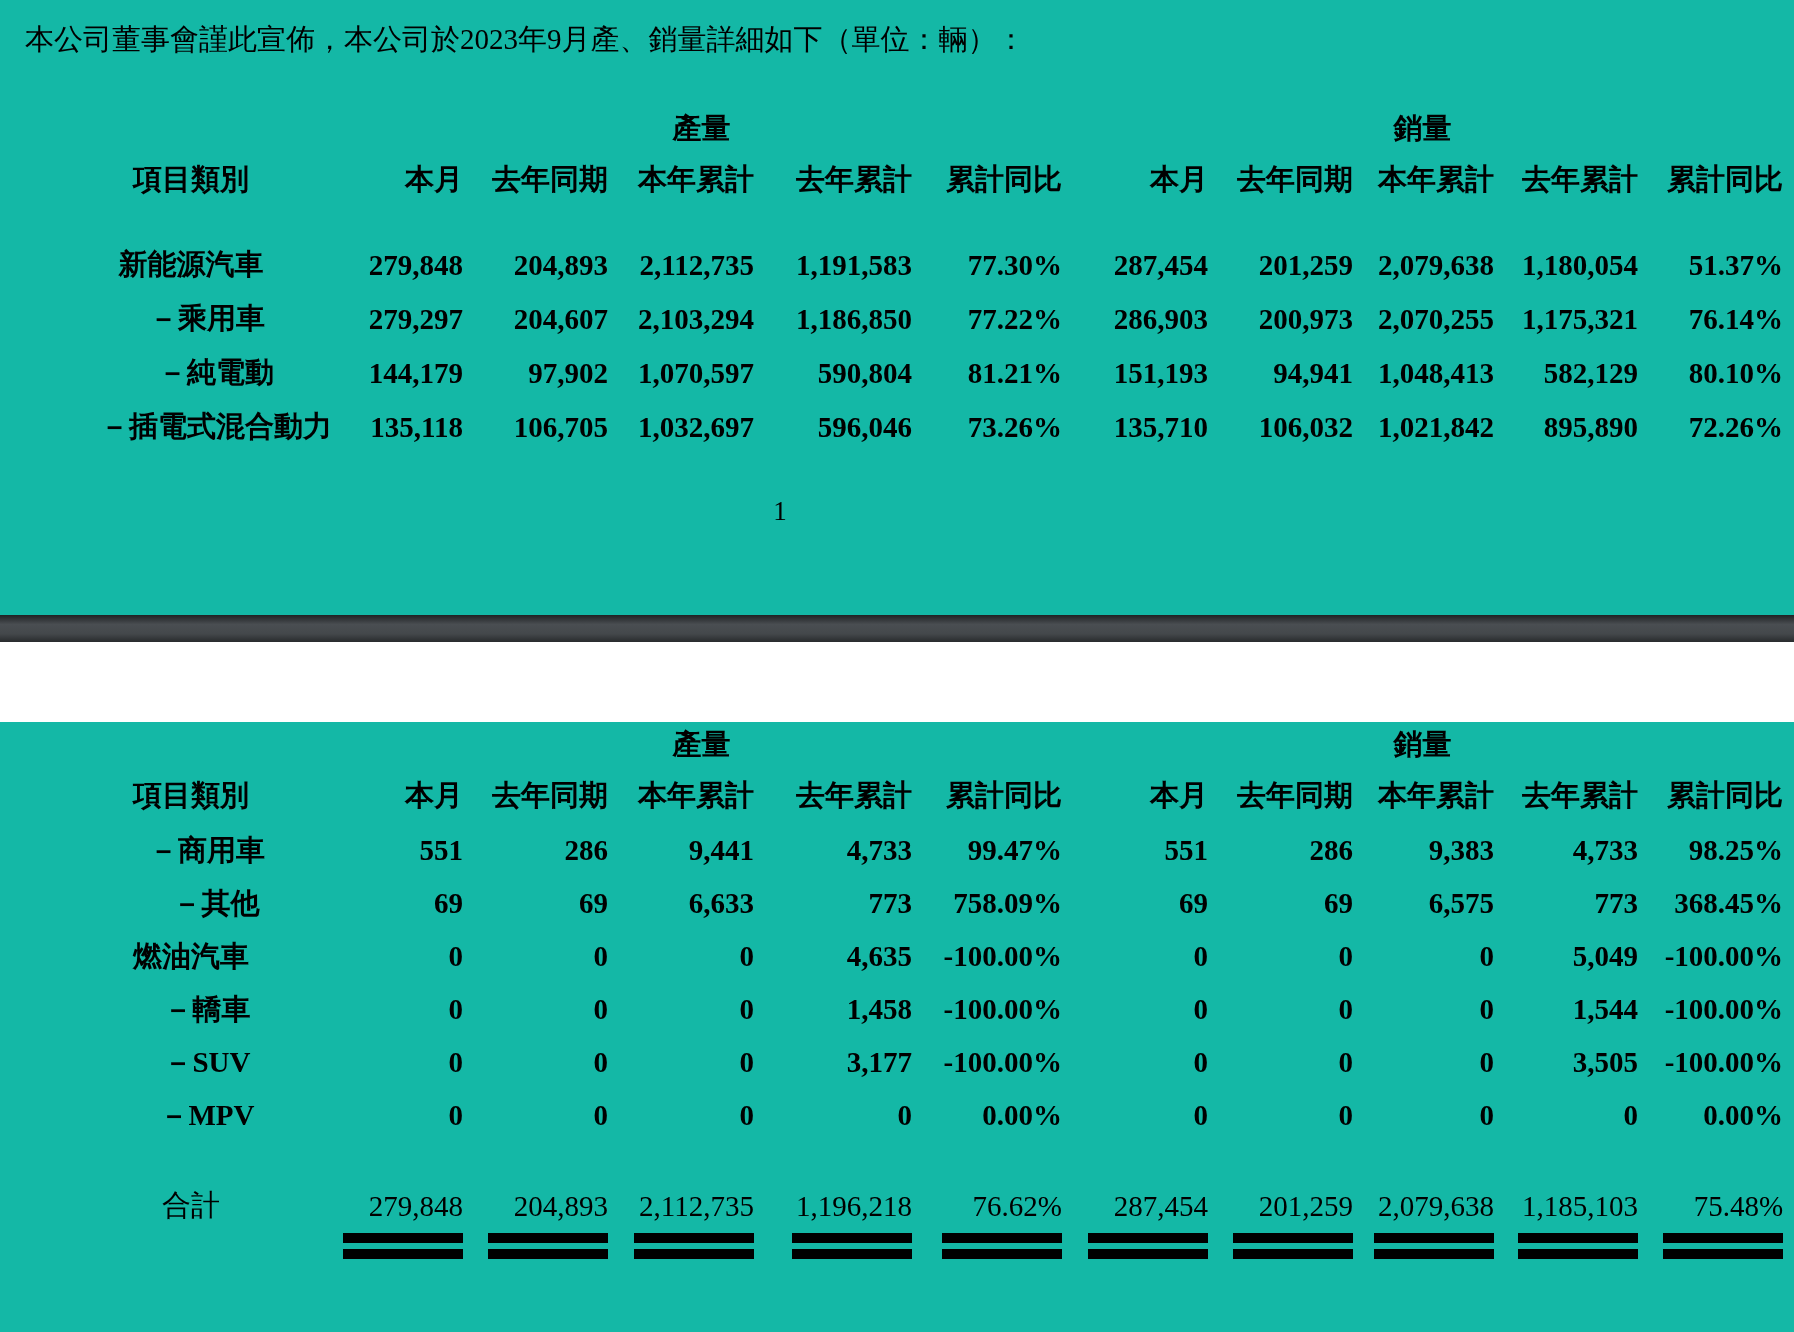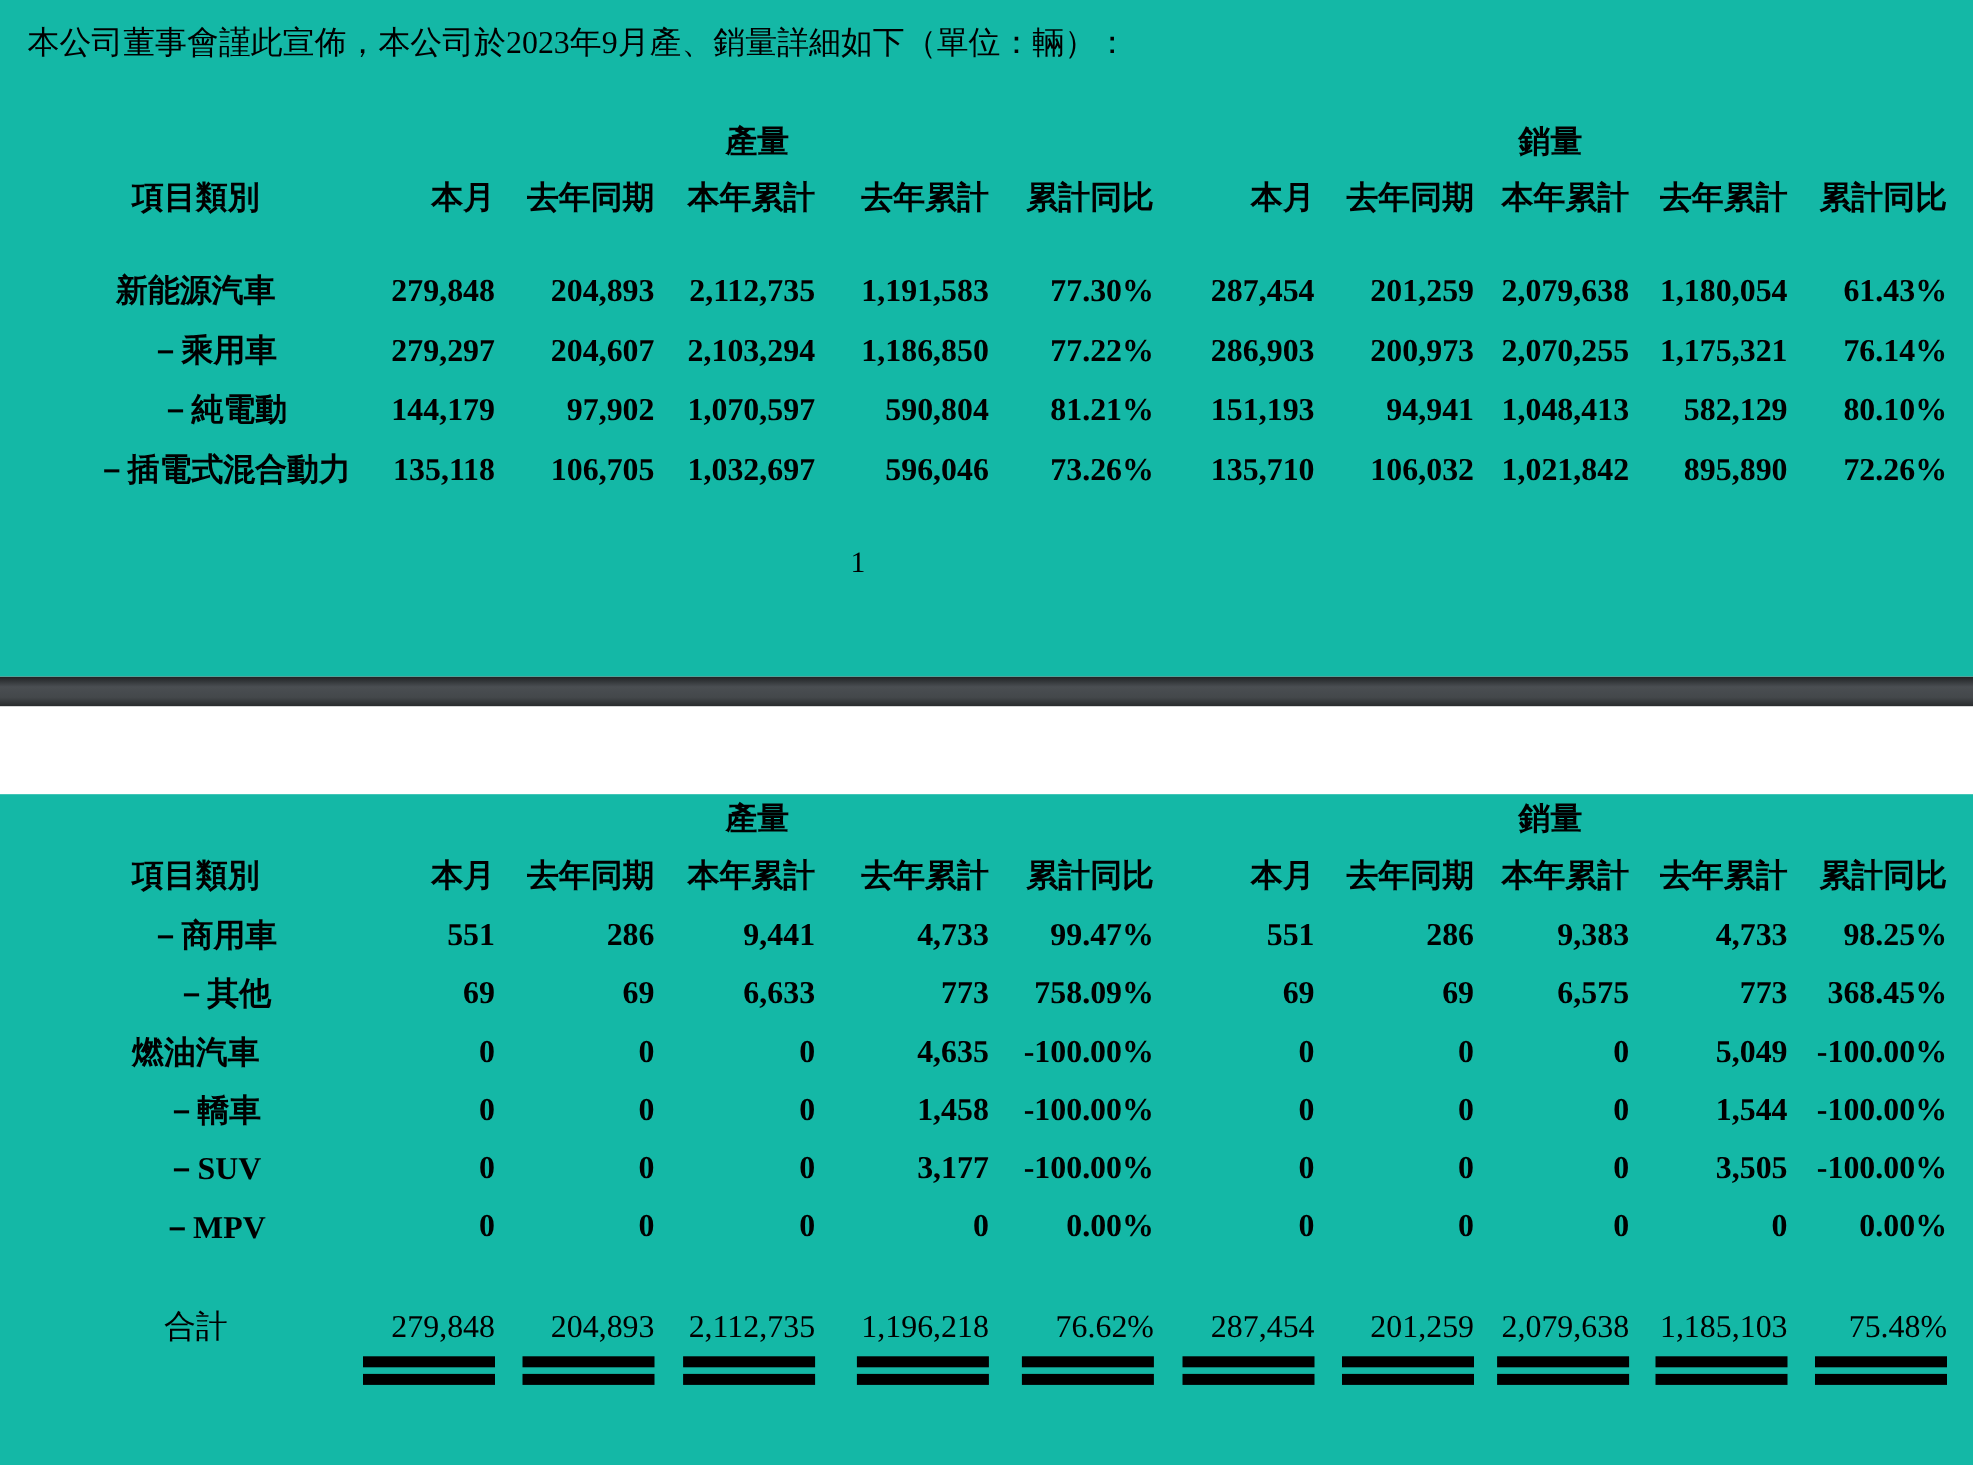--- a/index.html
+++ b/index.html
@@ -19,21 +19,21 @@
   }
   .intro {
     padding: 20px 0 0 25px;
     font-size: 29px;
     line-height: 38px;
     white-space: nowrap;
   }
   table.data-table {
     border-collapse: collapse;
     table-layout: fixed;
-    margin-left: 28px;
+    margin-left: 41px;
     width: 1742px;
   }
   .t1 { margin-top: 48px; }
   .t2 { margin-top: 80px; }
   td {
     font-size: 29px;
     text-align: right;
     vertical-align: middle;
     padding: 0;
     white-space: nowrap;
@@ -113,21 +113,21 @@
           <td>新能源汽車</td>
           <td>279,848</td>
           <td>204,893</td>
           <td>2,112,735</td>
           <td>1,191,583</td>
           <td>77.30%</td>
           <td>287,454</td>
           <td>201,259</td>
           <td>2,079,638</td>
           <td>1,180,054</td>
-          <td>61.43%</td>
+          <td>51.37%</td>
         </tr>
     <tr class="r ind1">
           <td>－乘用車</td>
           <td>279,297</td>
           <td>204,607</td>
           <td>2,103,294</td>
           <td>1,186,850</td>
           <td>77.22%</td>
           <td>286,903</td>
           <td>200,973</td>

